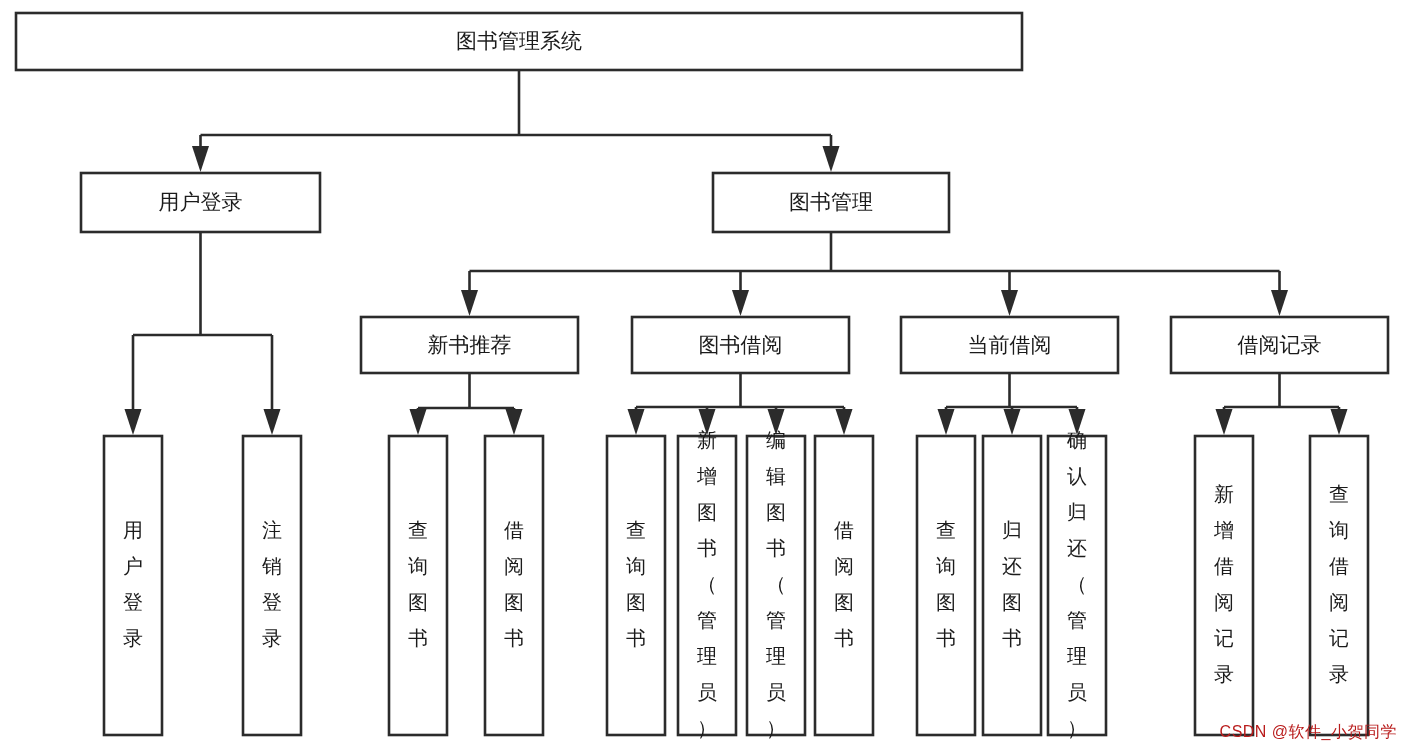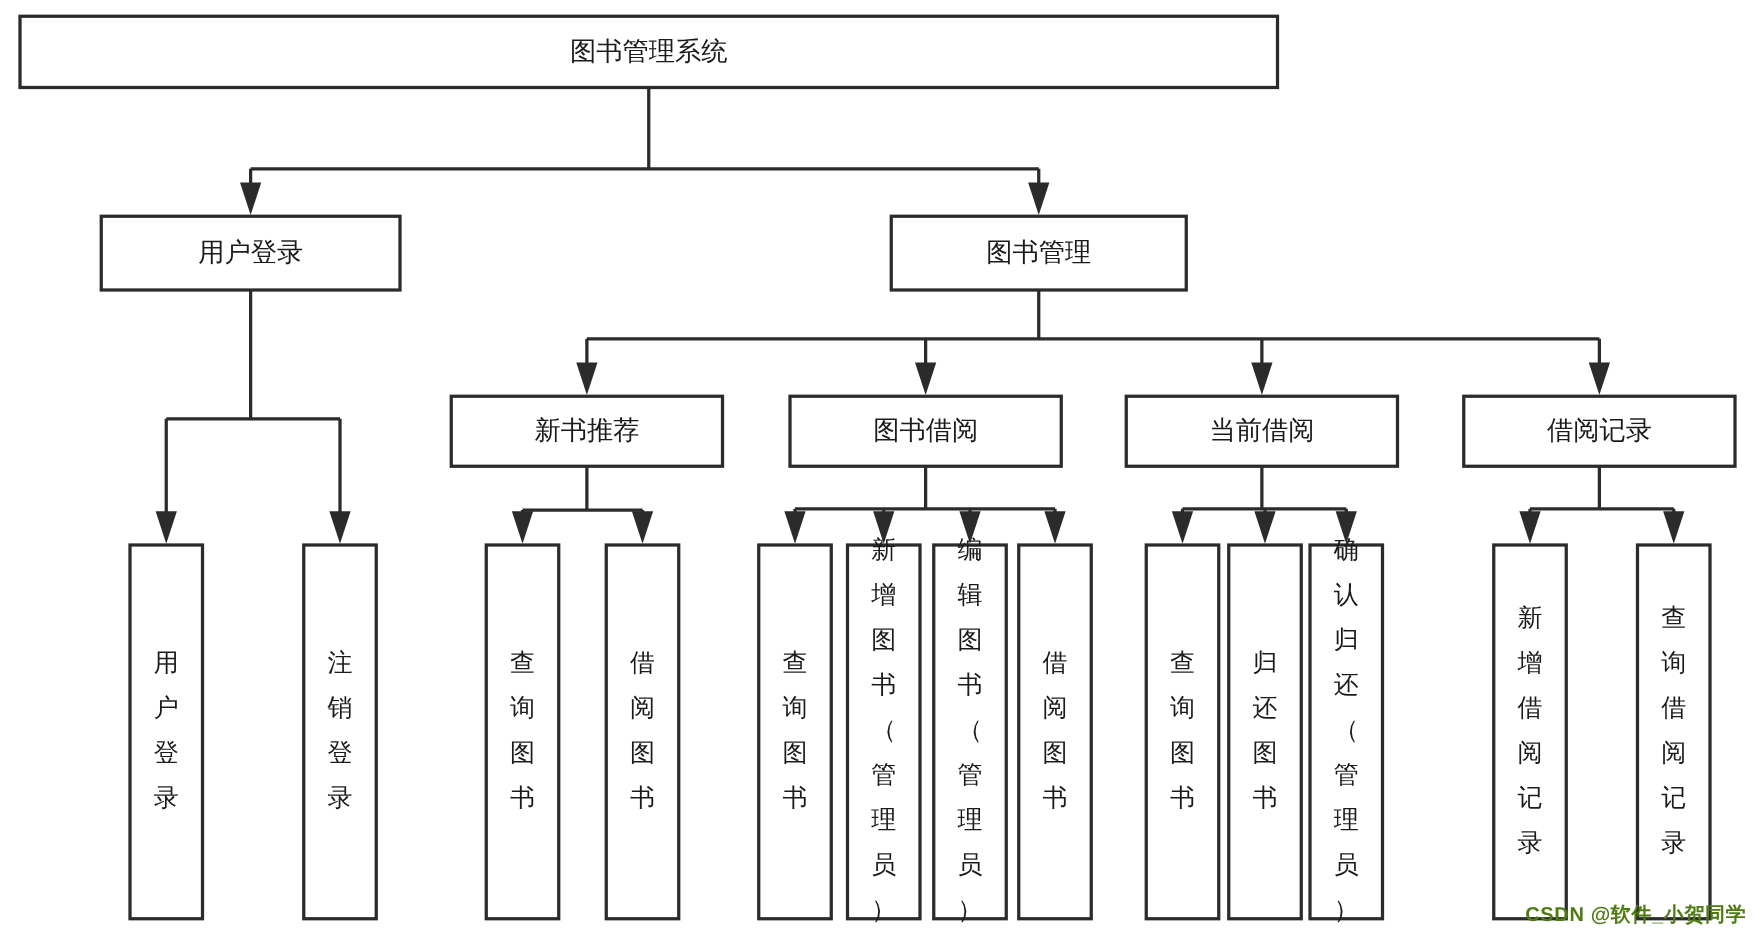--- a/index.html
+++ b/index.html
@@ -51,25 +51,24 @@
   .arrow-head {
     fill: #2b2b2b;
     stroke: none;
   }
   .watermark-text {
     position: absolute;
     right: 8px;
     bottom: 4px;
     font-family: "Liberation Sans", "DejaVu Sans", sans-serif;
     font-size: 16px;
-    color: #4d7c0f;
+    color: #b91c1c;
     letter-spacing: 0.5px;
     user-select: none;
     white-space: nowrap;
-    font-weight: bold;
   }
 </style>
 </head>
 <body>
 
 <div id="diagram-root">
   <svg class="diagram-canvas" viewBox="0 0 1405 747">
     <g id="connector-layer">
         <g>
           <line x1="519" y1="70" x2="519" y2="135" class="connector"></line>

